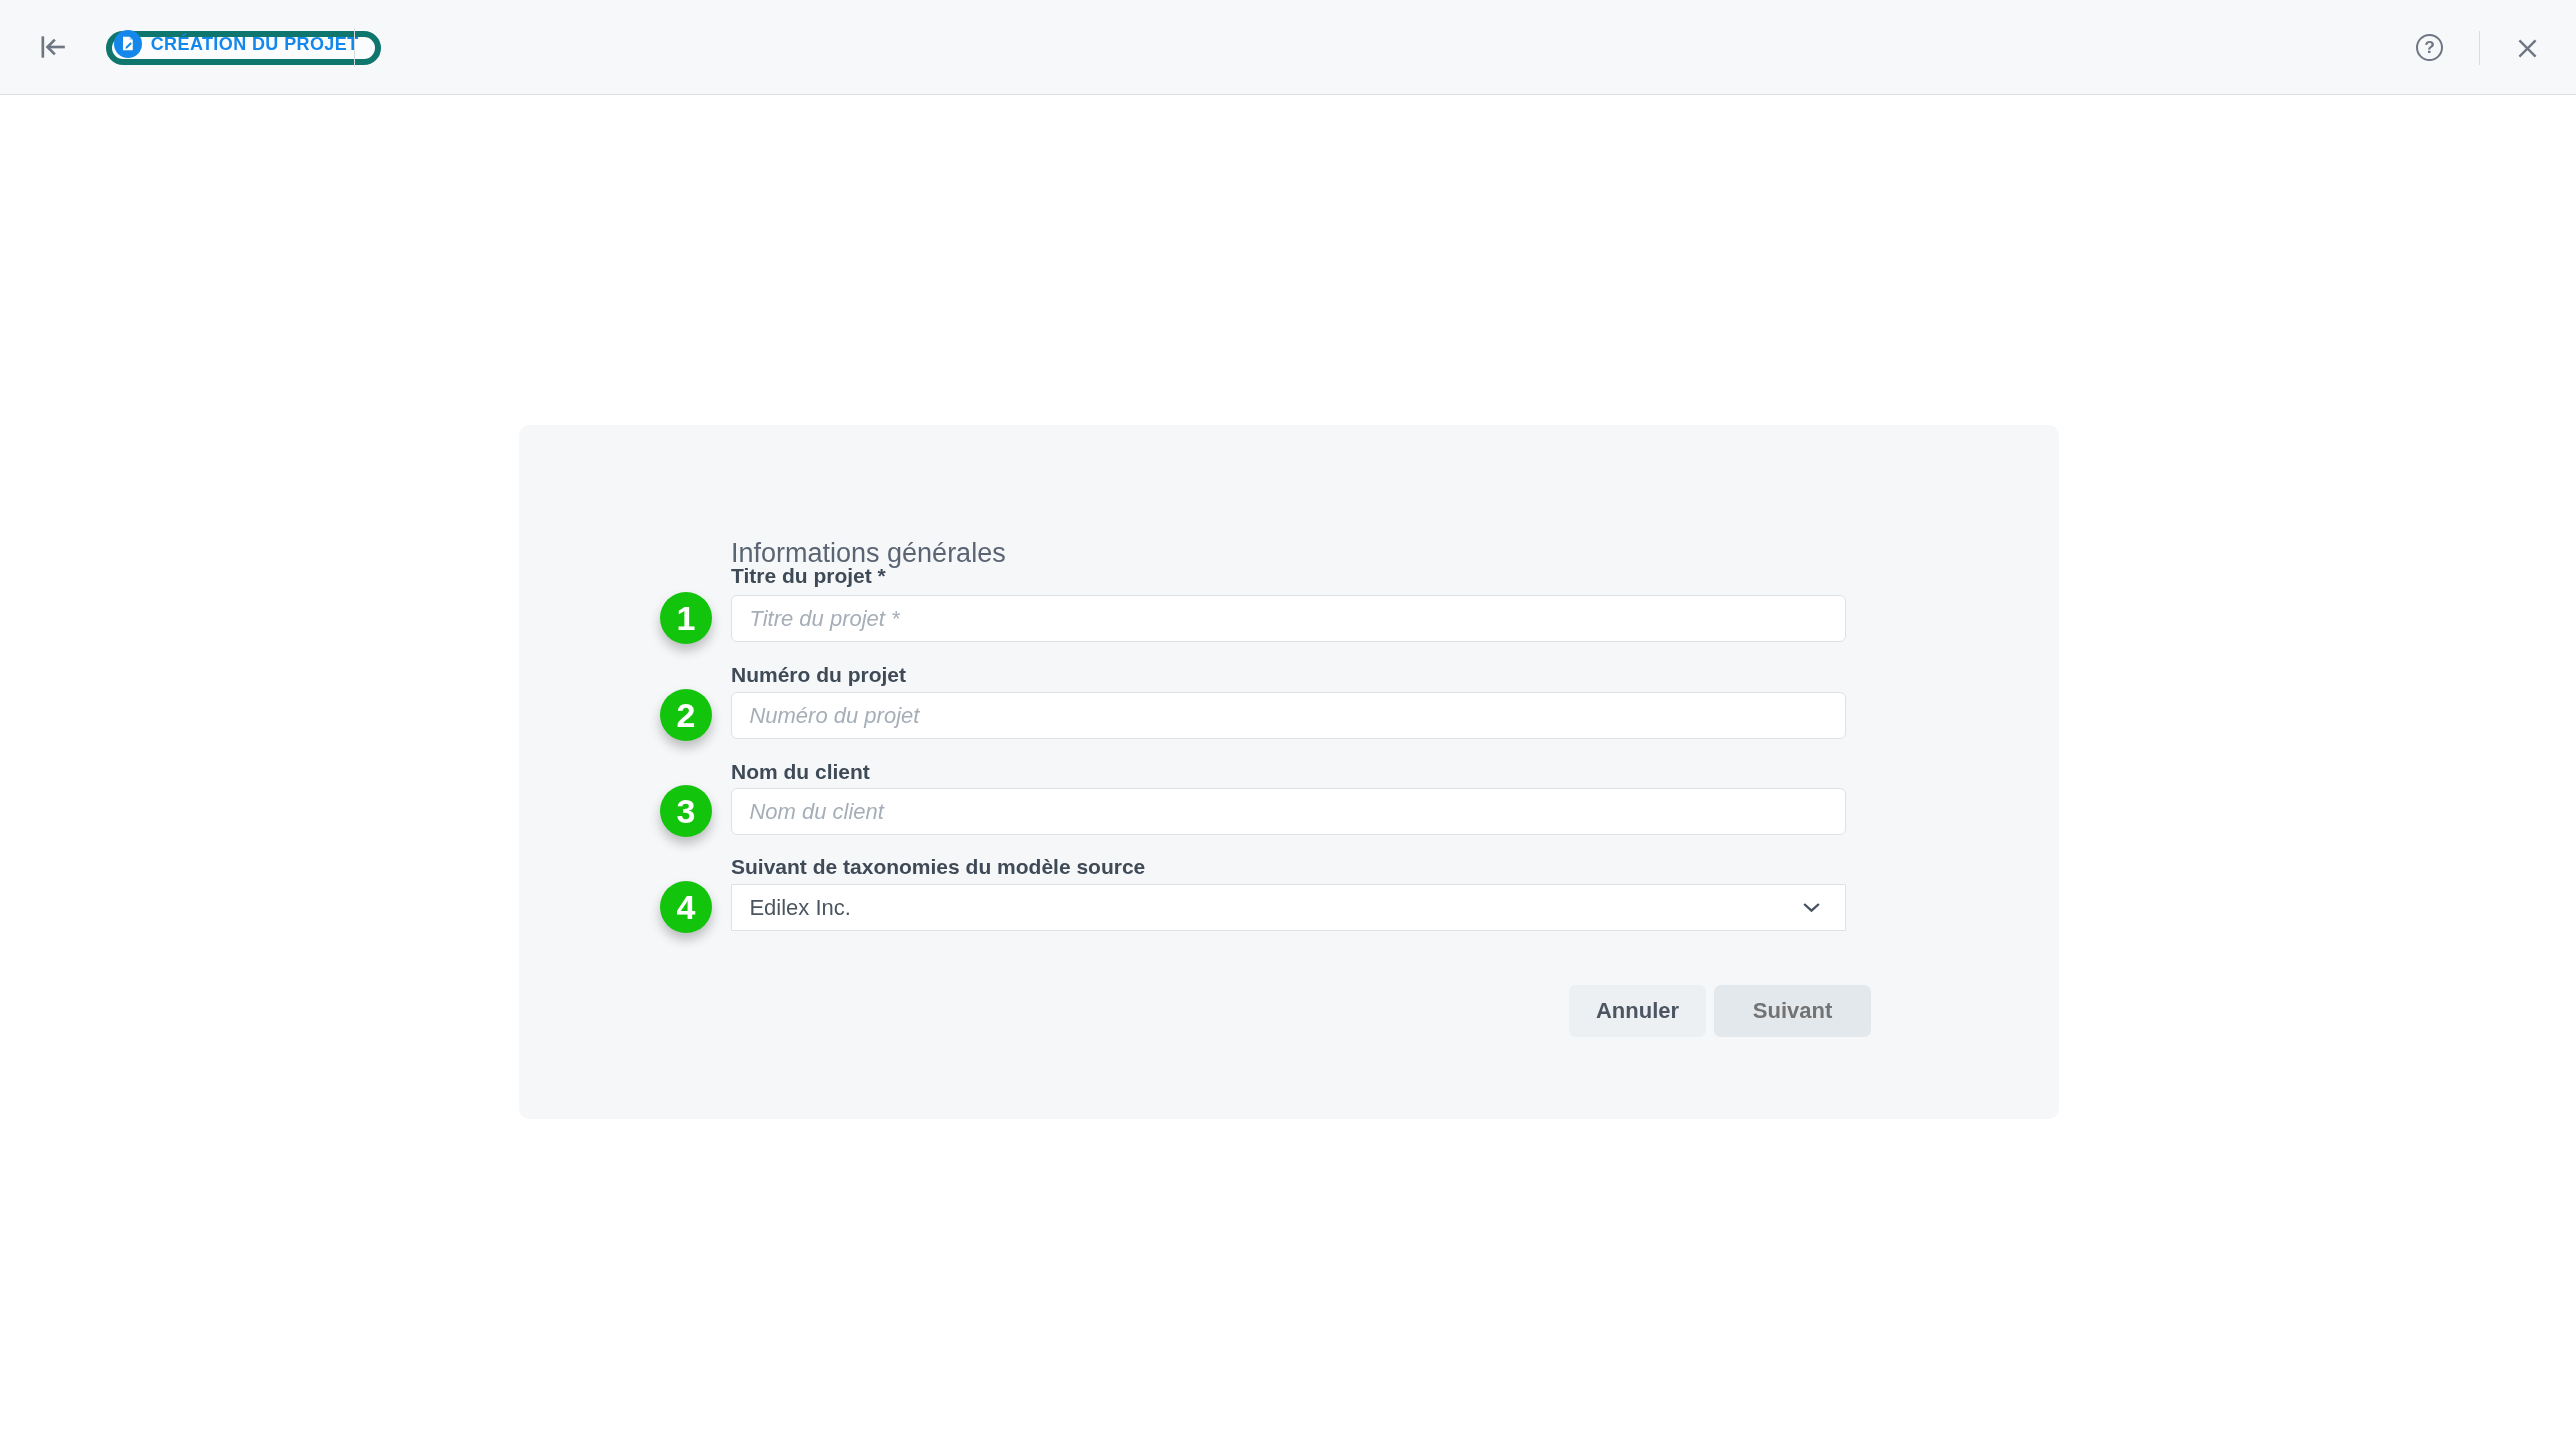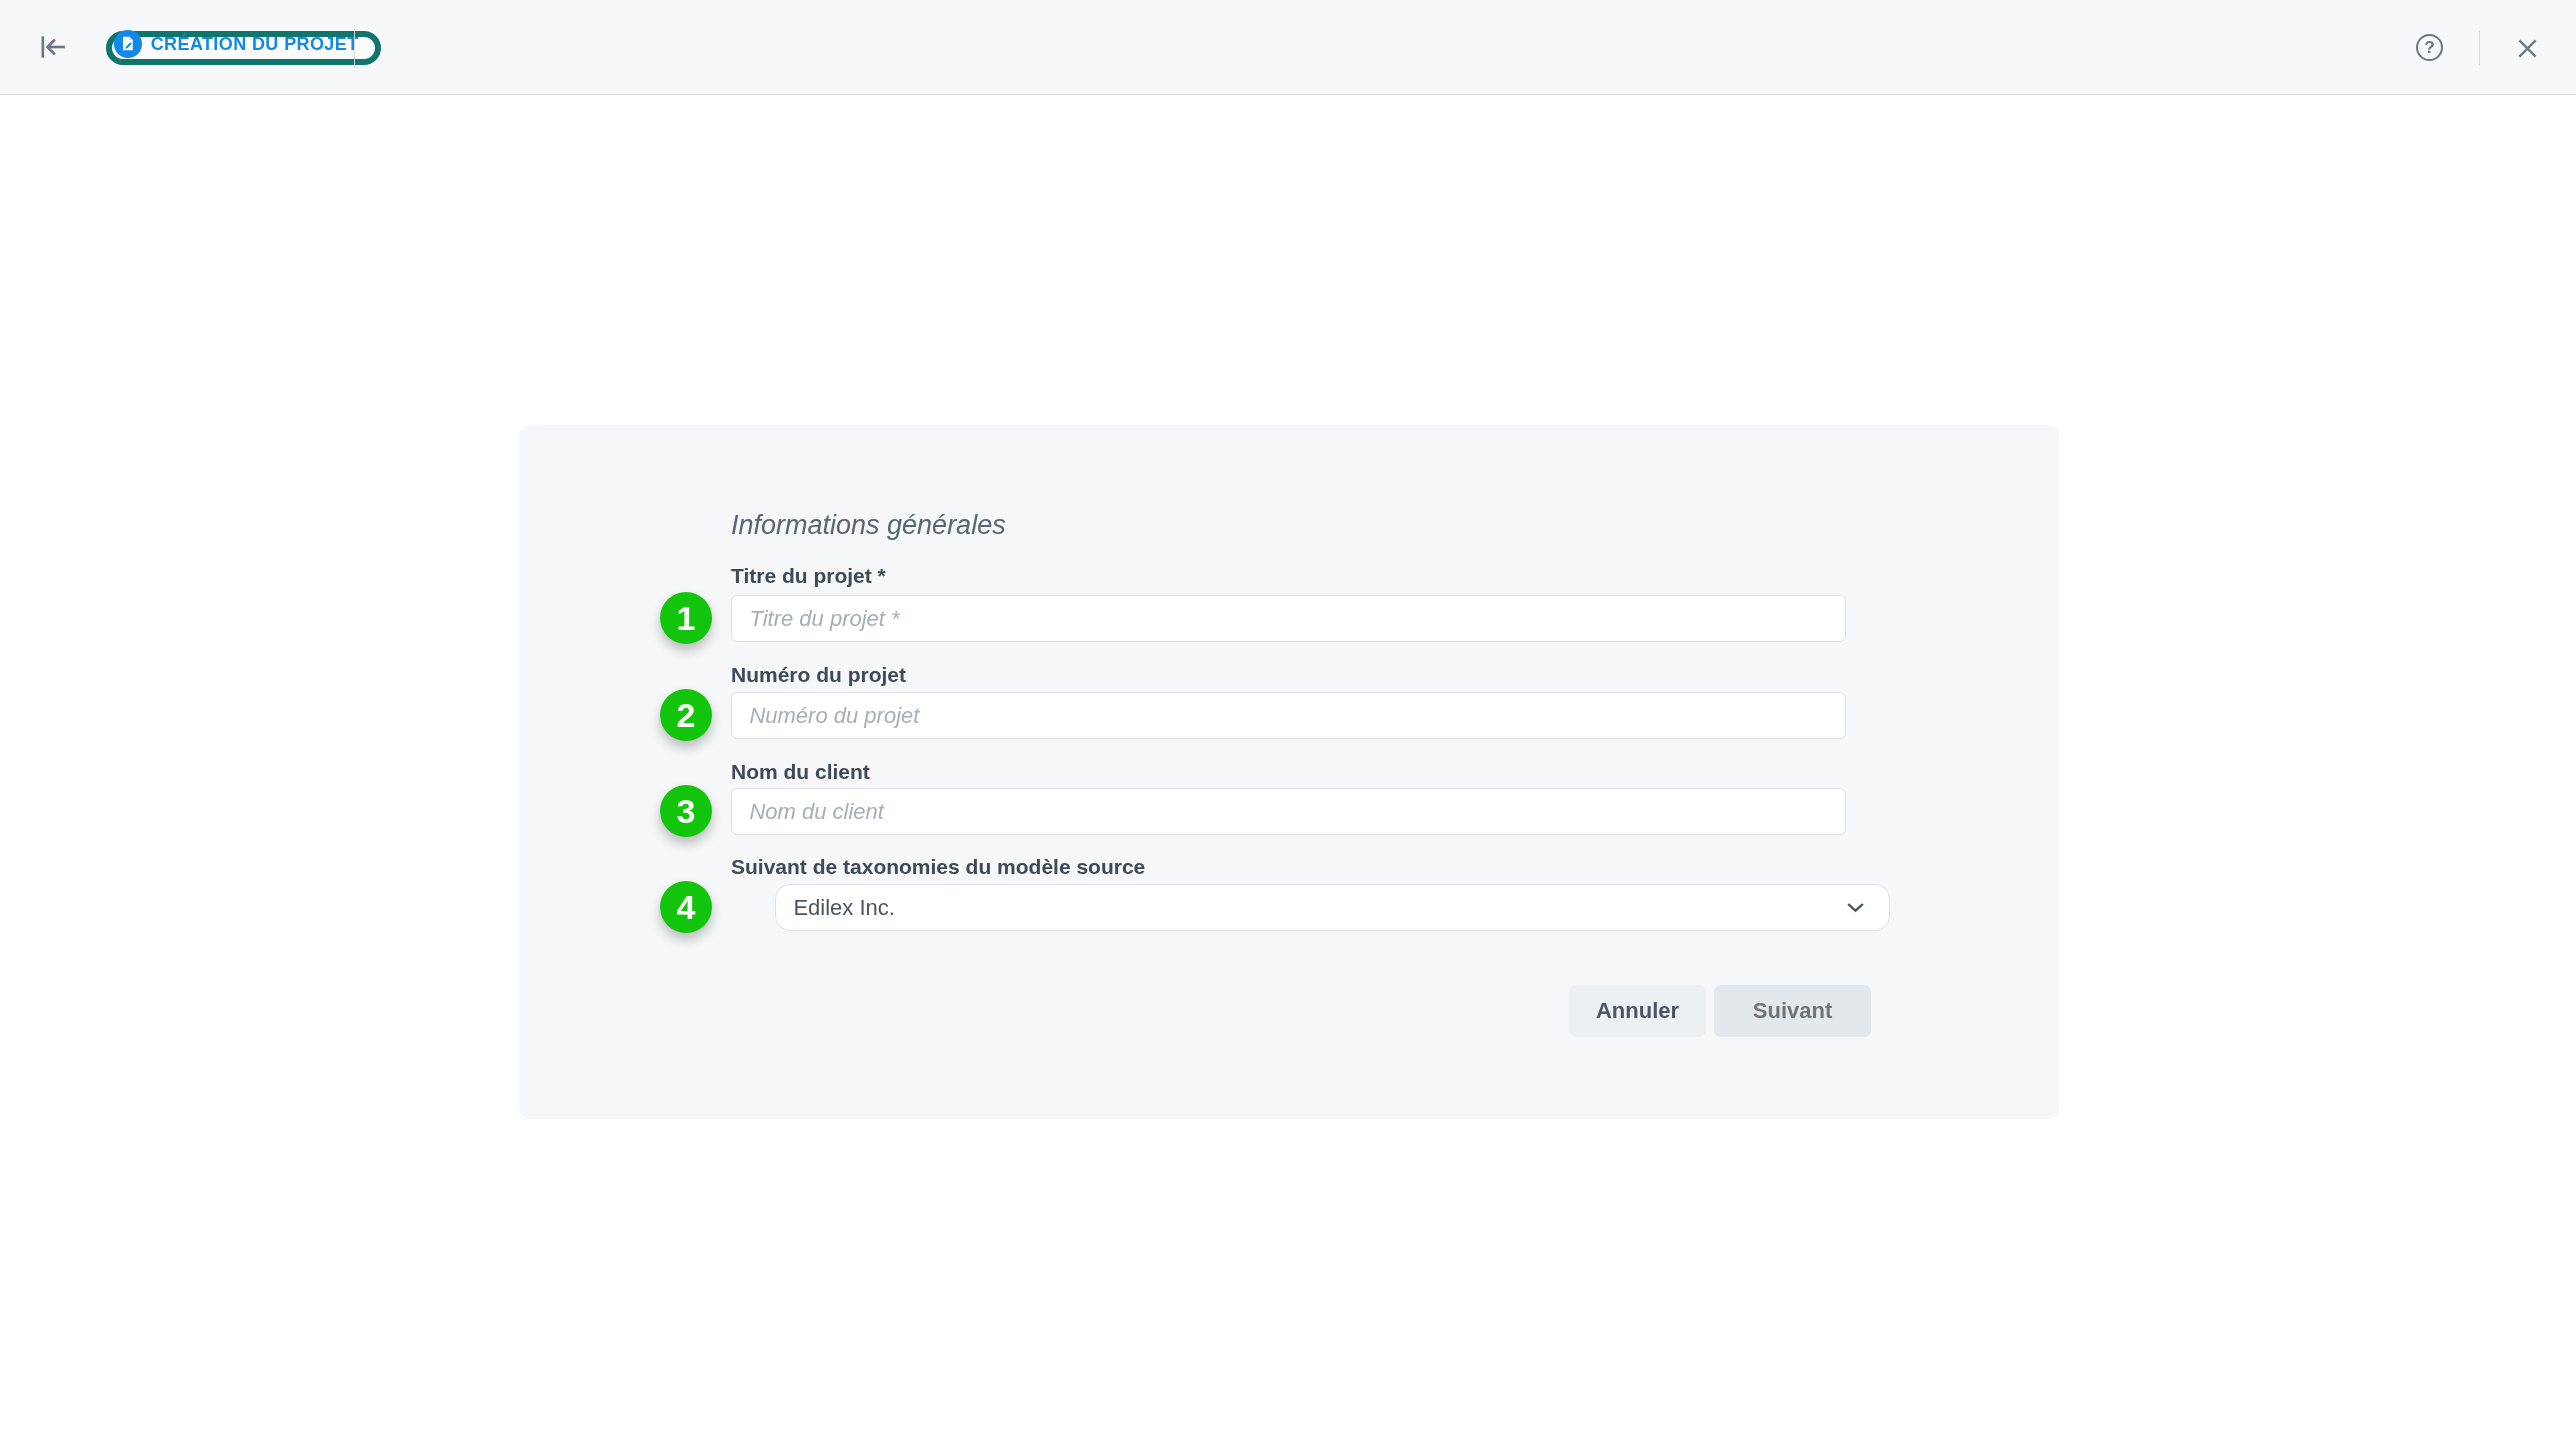--- a/index.html
+++ b/index.html
@@ -46,39 +46,39 @@
   .close-btn{
     position:absolute;left:2514px;top:35px;width:27px;height:27px;
     display:flex;align-items:center;justify-content:center;cursor:pointer;background:none;border:none;padding:0;
   }
   
   .card{
     position:absolute;left:519px;top:425px;width:1540px;height:694px;
     background:#f6f7f9;border-radius:10.7px;
   }
   .form-heading{
-    position:absolute;left:731px;top:510px;
-    font-size:27px;color:#5a6472;font-weight:400;font-style:italic;
+    position:absolute;left:731px;top:538px;
+    font-size:27px;color:#5a6472;font-weight:400;
   }
   .field-label{
     position:absolute;left:731px;
     font-size:21px;font-weight:700;color:#3f4a57;
   }
   .text-input{
     position:absolute;left:731px;width:1115px;height:47px;box-sizing:border-box;
     background:#ffffff;border:1.3px solid #dde2e7;border-radius:6px;
     padding:0 17.4px;font-size:22px;color:#4a5560;outline:none;
     font-family:"Liberation Sans","DejaVu Sans",sans-serif;
   }
   .text-input::placeholder{color:#a6aeb8;font-style:italic;opacity:1;}
   .select-box{
     position:absolute;left:731px;width:1115px;height:47px;box-sizing:border-box;
-    background:#ffffff;border:1.3px solid #dde2e7;border-radius:15px;
+    background:#ffffff;border:1.3px solid #dde2e7;border-radius:1px;
     display:flex;align-items:center;justify-content:space-between;
-    padding:0 24px 0 17.4px;cursor:pointer;margin-left:44px;
+    padding:0 24px 0 17.4px;cursor:pointer;
   }
   .select-value{font-size:22px;color:#4a5560;}
   .step-marker{
     position:absolute;width:52px;height:52px;border-radius:50%;
     background:#13c40d;color:#ffffff;
     display:flex;align-items:center;justify-content:center;
     font-size:34px;font-weight:700;
     box-shadow:0 6.7px 10.7px rgba(40,40,40,.28);
   }
   .btn{

